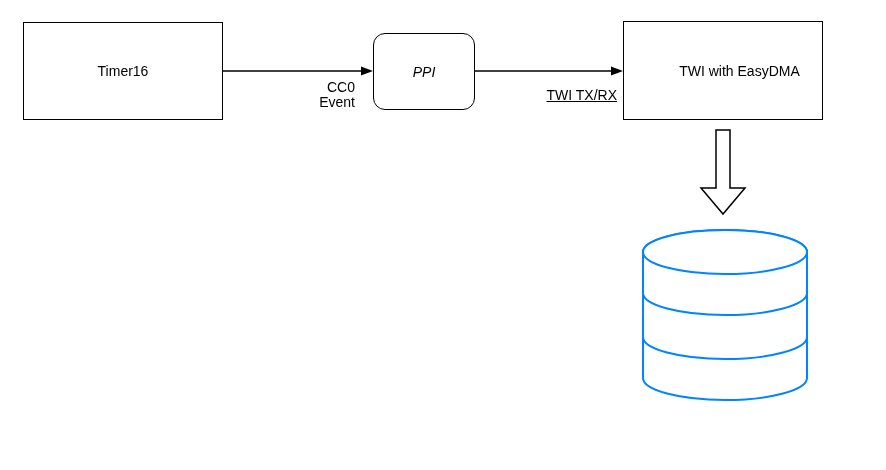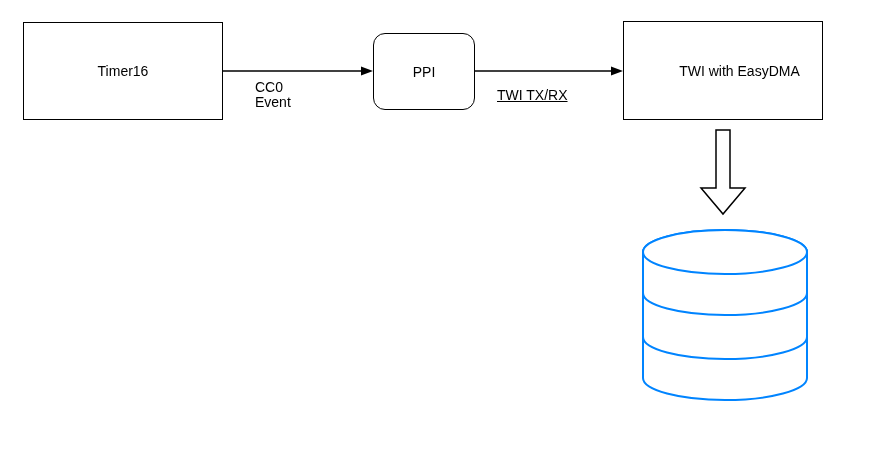--- a/index.html
+++ b/index.html
@@ -28,29 +28,30 @@
     box-sizing: border-box;
     background: #ffffff;
     border: 1.3px solid #000000;
     display: flex;
     align-items: center;
     justify-content: center;
     text-align: center;
   }
   .node.rounded {
     border-radius: 12px;
+    font-style: italic;
   }
   .node-label {
     font-size: 14px;
     line-height: 16px;
     color: #000000;
   }
   .edge-label, .shape-label {
     position: absolute;
-    text-align: left;
+    text-align: right;
     font-size: 14px;
     line-height: 15px;
     color: #000000;
   }
   .edge-label span, .shape-label span {
     white-space: pre-line;
   }
 </style>
 </head>
 <body>

